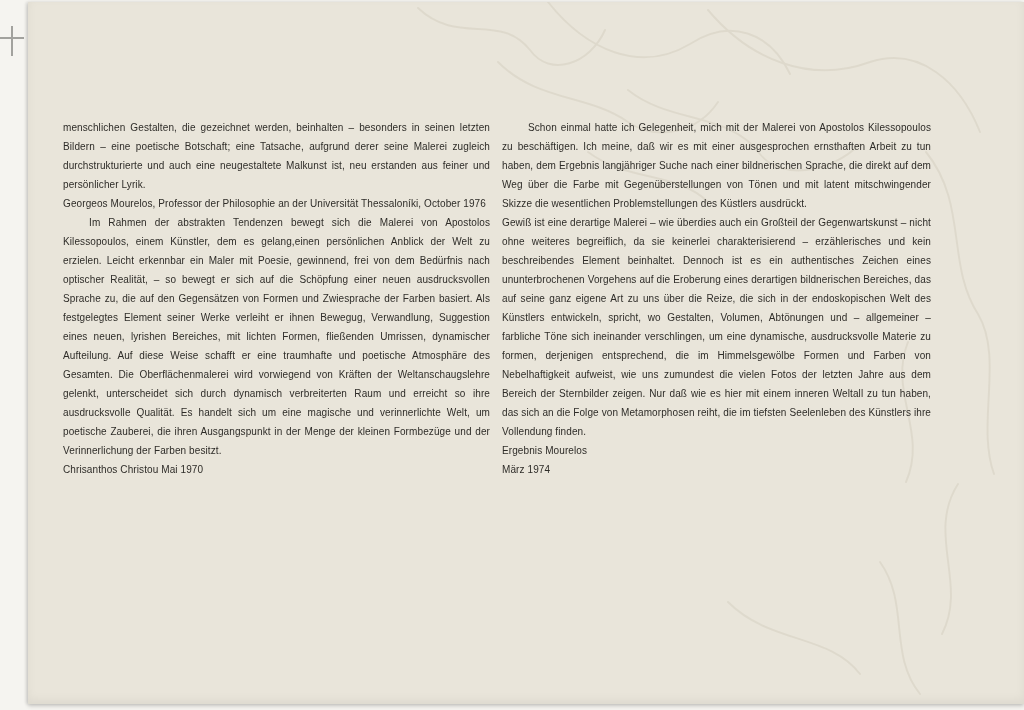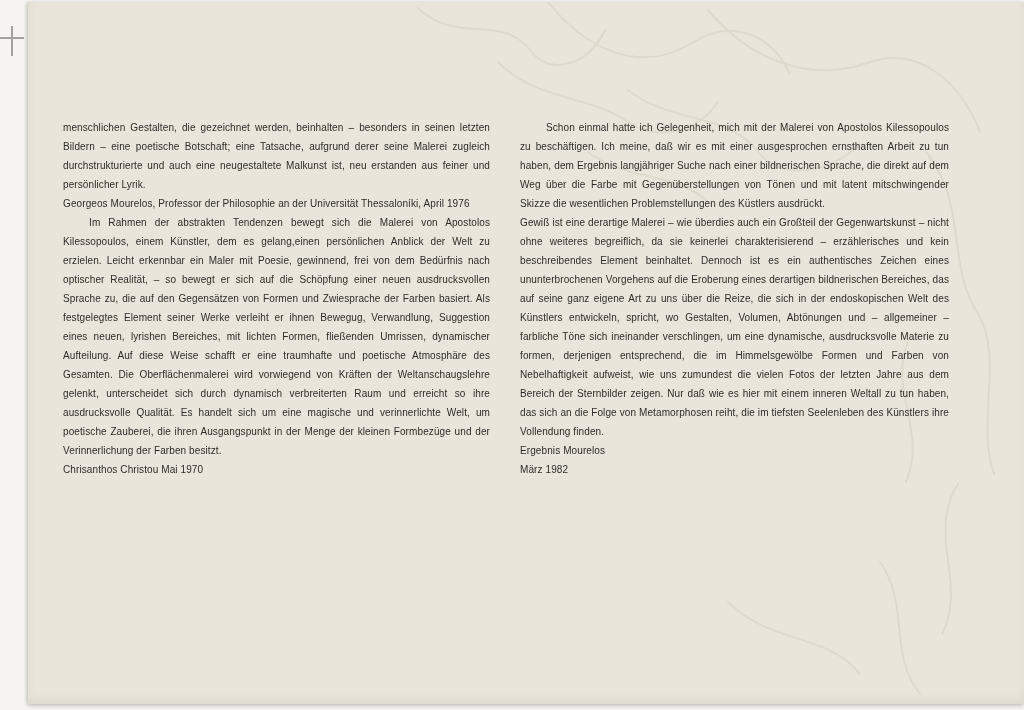--- a/index.html
+++ b/index.html
@@ -52,21 +52,21 @@
     z-index: 1;
     color: var(--ink);
     font-size: 10px;
     line-height: 19px;
     letter-spacing: 0.1px;
     text-align: justify;
     hyphens: auto;
     -webkit-hyphens: auto;
   }
   .col-left  { left: 35px;  top: 116px; width: 427px; }
-  .col-right { left: 492px; top: 116px; width: 429px; }
+  .col-right { left: 474px; top: 116px; width: 429px; }
   .col p { margin: 0; }
   .attr { text-align: left; }
   .lc-p1   { margin-bottom: 15px; }
   .lc-attr1 { margin-bottom: 28px; }
   .indent  { text-indent: 26px; }
   .rc-p2   { margin-bottom: 30px; }
 </style>
 </head>
 <body>
 
@@ -88,26 +88,26 @@
         <path d="M898,150 C940,202 918,262 950,312 C976,356 948,422 966,472"></path>
         <path d="M930,482 C898,532 940,582 914,632"></path>
         <path d="M852,560 C882,602 860,652 892,692"></path>
         <path d="M700,600 C742,642 802,632 832,672"></path>
         <path d="M880,340 C860,390 900,430 878,480"></path>
       </g>
     </svg>
 
     <div class="col col-left" lang="de">
       <p class="lc-p1">menschlichen Gestalten, die gezeichnet werden, beinhalten – besonders in seinen letzten Bildern – eine poetische Botschaft; eine Tatsache, aufgrund derer seine Malerei zugleich durchstrukturierte und auch eine neugestaltete Malkunst ist, neu erstanden aus feiner und persönlicher Lyrik.</p>
-      <p class="lc-attr1 attr">Georgeos Mourelos, Professor der Philosophie an der Universität Thessaloníki, April 1976</p>
+      <p class="lc-attr1 attr">Georgeos Mourelos, Professor der Philosophie an der Universität Thessaloníki, October 1976</p>
       <p class="lc-p2 indent">Im Rahmen der abstrakten Tendenzen bewegt sich die Malerei von Apostolos Kilessopoulos, einem Künstler, dem es gelang,einen persönlichen Anblick der Welt zu erzielen. Leicht erkennbar ein Maler mit Poesie, gewinnend, frei von dem Bedürfnis nach optischer Realität, – so bewegt er sich auf die Schöpfung einer neuen ausdrucksvollen Sprache zu, die auf den Gegensätzen von Formen und Zwiesprache der Farben basiert. Als festgelegtes Element seiner Werke verleiht er ihnen Bewegug, Verwandlung, Suggestion eines neuen, lyrishen Bereiches, mit lichten Formen, fließenden Umrissen, dynamischer Aufteilung. Auf diese Weise schafft er eine traumhafte und poetische Atmosphäre des Gesamten. Die Oberflächenmalerei wird vorwiegend von Kräften der Weltanschaugslehre gelenkt, unterscheidet sich durch dynamisch verbreiterten Raum und erreicht so ihre ausdrucksvolle Qualität. Es handelt sich um eine magische und verinnerlichte Welt, um poetische Zauberei, die ihren Ausgangspunkt in der Menge der kleinen Formbezüge und der Verinnerlichung der Farben besitzt.</p>
       <p class="attr">Chrisanthos Christou Mai 1970</p>
     </div>
 
     <div class="col col-right" lang="de">
       <p class="rc-p1 indent">Schon einmal hatte ich Gelegenheit, mich mit der Malerei von Apostolos Kilessopoulos zu beschäftigen. Ich meine, daß wir es mit einer ausgesprochen ernsthaften Arbeit zu tun haben, dem Ergebnis langjähriger Suche nach einer bildnerischen Sprache, die direkt auf dem Weg über die Farbe mit Gegenüberstellungen von Tönen und mit latent mitschwingender Skizze die wesentlichen Problemstellungen des Küstlers ausdrückt.</p>
       <p class="rc-p2">Gewiß ist eine derartige Malerei – wie überdies auch ein Großteil der Gegenwartskunst – nicht ohne weiteres begreiflich, da sie keinerlei charakterisierend – erzählerisches und kein beschreibendes Element beinhaltet. Dennoch ist es ein authentisches Zeichen eines ununterbrochenen Vorgehens auf die Eroberung eines derartigen bildnerischen Bereiches, das auf seine ganz eigene Art zu uns über die Reize, die sich in der endoskopischen Welt des Künstlers entwickeln, spricht, wo Gestalten, Volumen, Abtönungen und – allgemeiner – farbliche Töne sich ineinander verschlingen, um eine dynamische, ausdrucksvolle Materie zu formen, derjenigen entsprechend, die im Himmelsgewölbe Formen und Farben von Nebelhaftigkeit aufweist, wie uns zumundest die vielen Fotos der letzten Jahre aus dem Bereich der Sternbilder zeigen. Nur daß wie es hier mit einem inneren Weltall zu tun haben, das sich an die Folge von Metamorphosen reiht, die im tiefsten Seelenleben des Künstlers ihre Vollendung finden.</p>
       <p class="attr">Ergebnis Mourelos</p>
-      <p class="attr">März 1982</p>
+      <p class="attr">März 1974</p>
     </div>
 
   </div>
 </div>
 
 </body></html>

